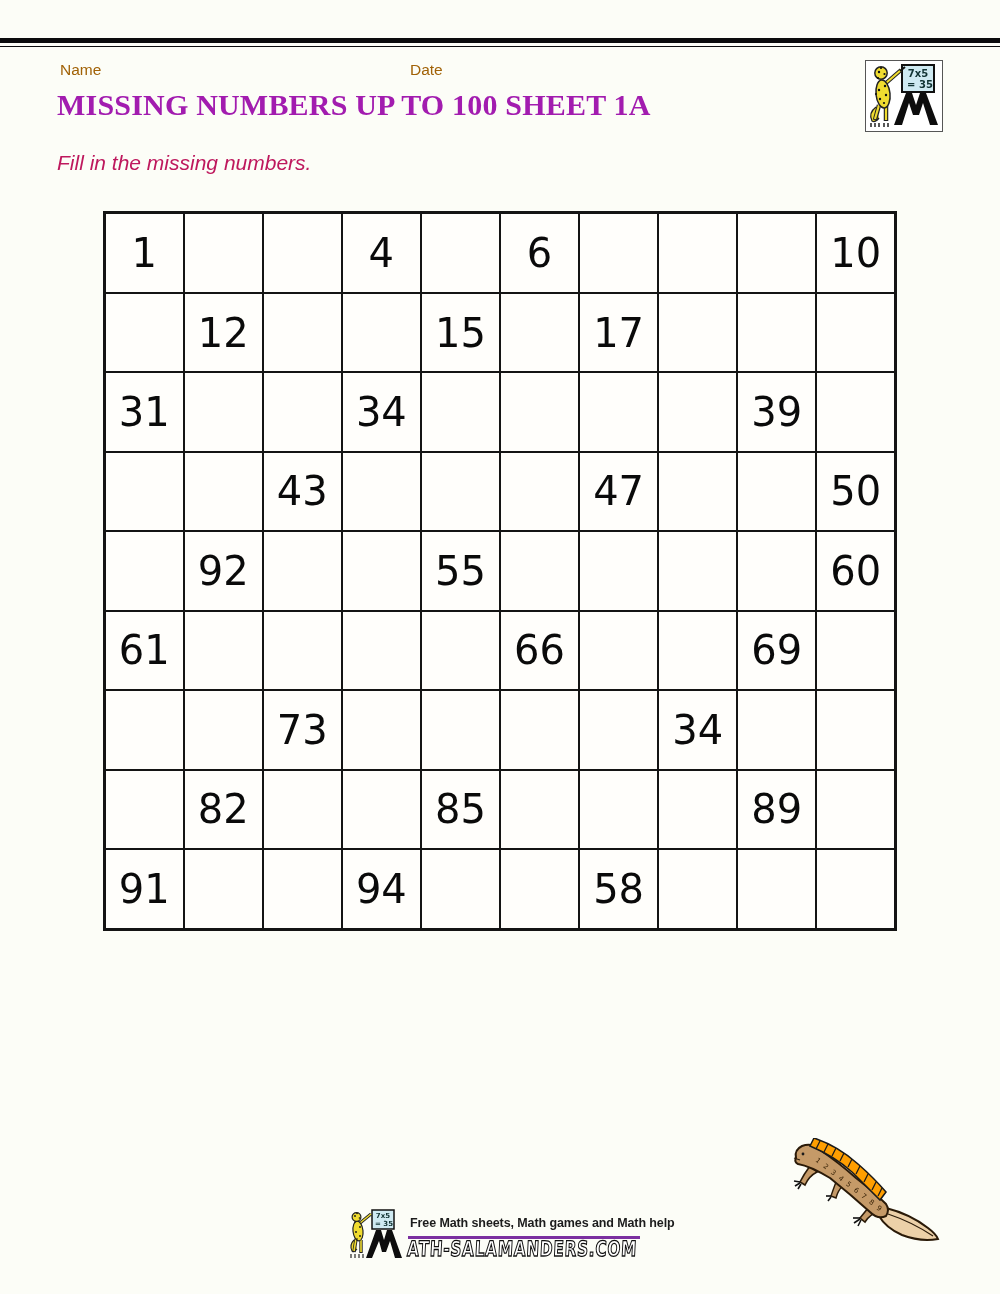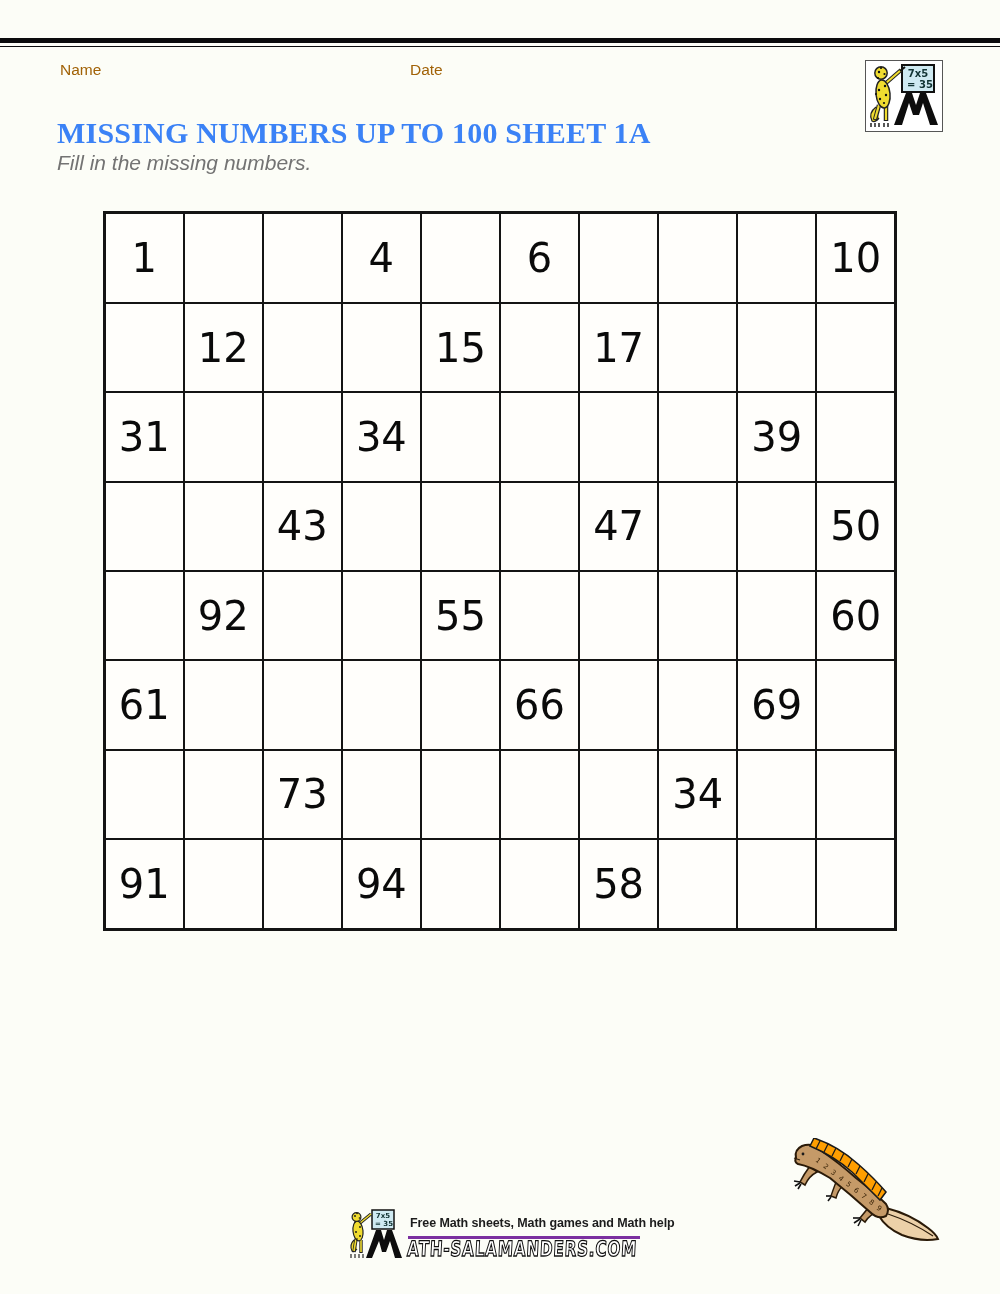--- a/index.html
+++ b/index.html
@@ -8,23 +8,23 @@
     background:#fcfdf7;font-family:"Liberation Sans",sans-serif;color:#151515;
   }
   .abs{position:absolute;}
   .rule-thick{top:38px;left:0;width:1000px;height:5px;background:#0b0b0d;}
   .rule-thin{top:45.5px;left:0;width:1000px;height:1.6px;background:#0b0b0d;}
   .field-label{top:61px;font-size:15.5px;color:#a16207;}
   .name-label{left:60px;}
   .date-label{left:410px;}
   .corner-logo{left:865px;top:60px;width:78px;height:72px;background:#ffffff;
     border:1.5px solid #565656;box-sizing:border-box;}
-  .page-title{left:57px;top:116px;font-family:"Liberation Serif",serif;font-weight:bold;
-    font-size:30px;color:#3b82f6;white-space:nowrap;letter-spacing:.2px;}
-  .instruction{left:57px;top:151px;font-style:italic;font-size:21px;color:#737373;}
+  .page-title{left:57px;top:88px;font-family:"Liberation Serif",serif;font-weight:bold;
+    font-size:30px;color:#a21caf;white-space:nowrap;letter-spacing:.2px;}
+  .instruction{left:57px;top:151px;font-style:italic;font-size:21px;color:#be185d;}
   table.number-grid{position:absolute;left:103px;top:211px;width:794px;height:720px;
     border-collapse:collapse;table-layout:fixed;background:#fffefb;
     border:3px solid #141414;}
   table.number-grid td{
     border:2.5px solid #141414;text-align:center;vertical-align:middle;
     font-family:"DejaVu Sans",sans-serif;font-size:40px;color:#0a0a0a;padding:0;}
   .mascot{left:790px;top:1138px;}
   .footer-logo{left:348px;top:1208px;}
   .tagline{left:410px;top:1216px;font-size:12.5px;font-weight:bold;color:#1c1c1c;
     letter-spacing:-.1px;white-space:nowrap;text-align:right;}
@@ -169,20 +169,32 @@
         <td>73</td>
         <td></td>
         <td></td>
         <td></td>
         <td></td>
         <td>34</td>
         <td></td>
         <td></td>
       </tr>
       <tr>
+        <td></td>
+        <td>82</td>
+        <td></td>
+        <td></td>
+        <td>85</td>
+        <td></td>
+        <td></td>
+        <td></td>
+        <td>89</td>
+        <td></td>
+      </tr>
+      <tr>
         <td>91</td>
         <td></td>
         <td></td>
         <td>94</td>
         <td></td>
         <td></td>
         <td>58</td>
         <td></td>
         <td></td>
         <td></td>

